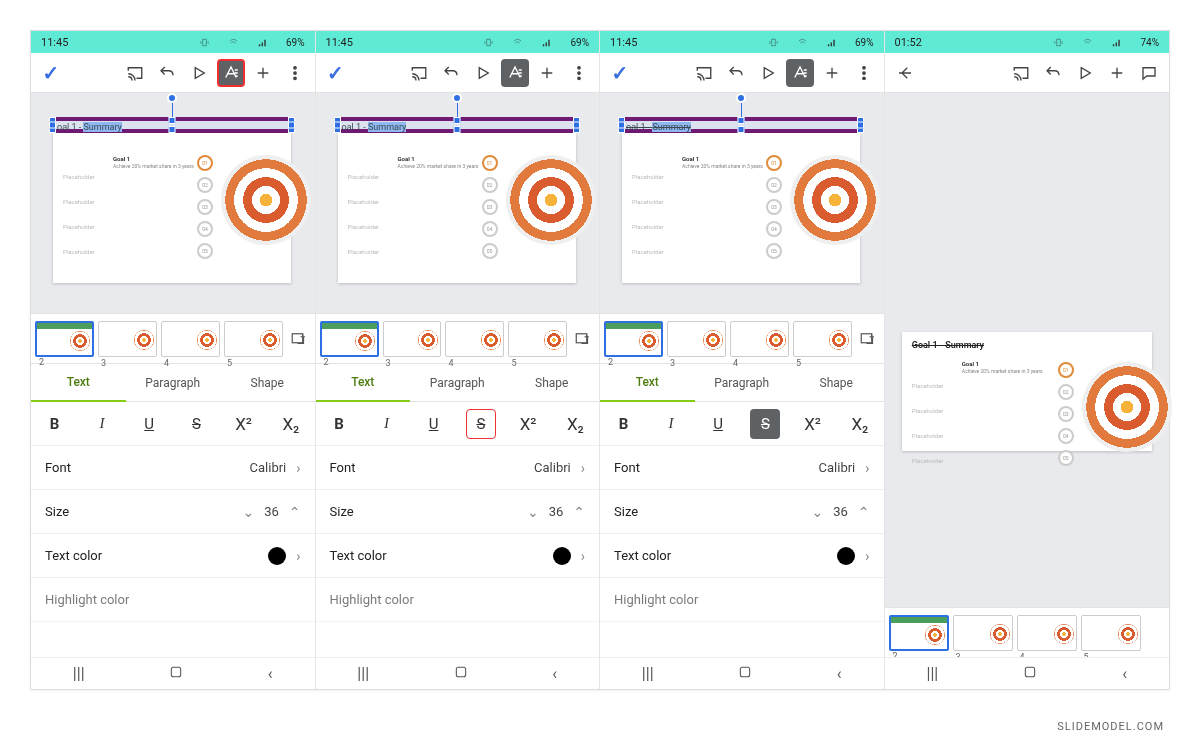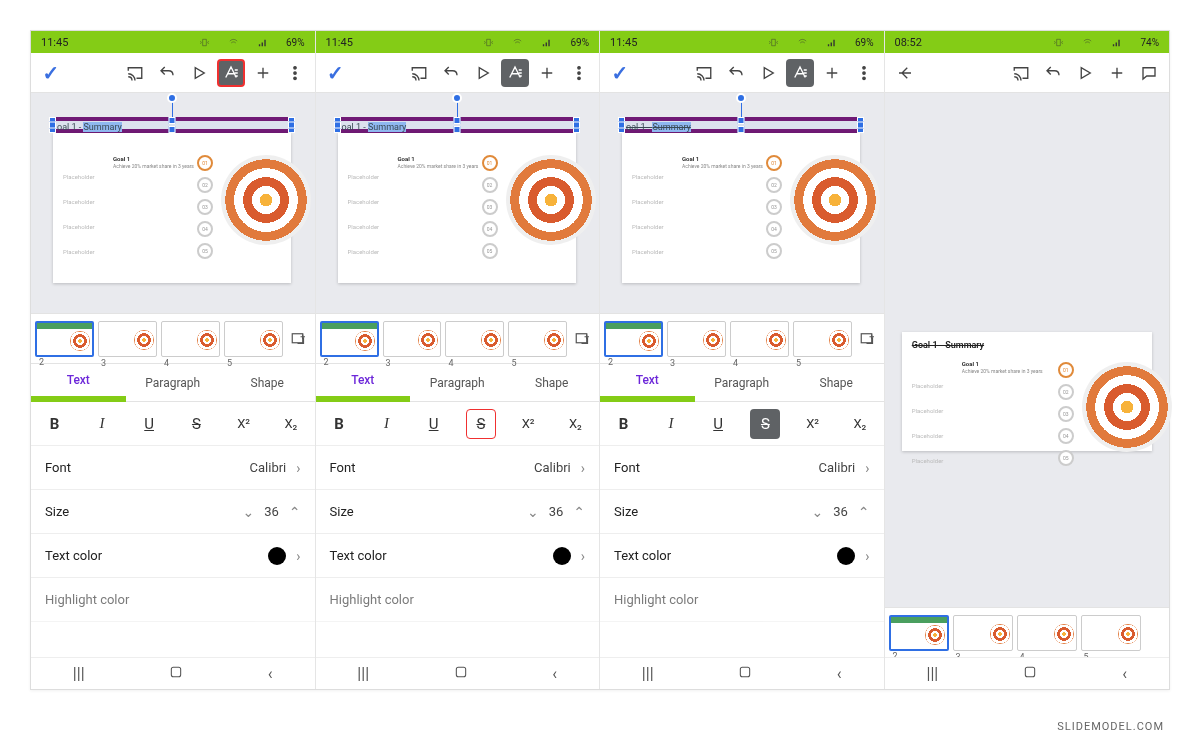--- a/index.html
+++ b/index.html
@@ -24,21 +24,21 @@
     width: 25%; height: 100%;
     border-right: 1px solid #e5e5e5;
     display: flex; flex-direction: column;
     background: #f3f3f6;
     position: relative;
   }
   .phone:last-child { border-right: none; }
 
   
   .statusbar {
-    height: 22px; background: #84cc16;
+    height: 22px; background: #5eead4;
     display: flex; justify-content: space-between; align-items: center;
     padding: 0 10px;
     font-size: 11px; color: #222;
   }
   .sb-right { display: flex; align-items: center; gap: 18px; font-size: 10px; }
   .sb-ico { width: 11px; height: 11px; display:inline-block; }
 
   
   .toolbar {
     height: 40px; background: #fff;
@@ -118,31 +118,31 @@
   .thumb .tnum { position:absolute; bottom:-12px; left:2px; font-size:9px; color:#666; }
   .thumb .mini-target { position:absolute; right:2px; top:8px; width:20px; height:20px; border-radius:50%;
     background: radial-gradient(circle,#f7b23a 0 14%,#fff 14% 30%,#d95b2e 30% 48%,#fff 48% 66%,#e17a3c 66% 100%); }
   .thumb .greenbar { position:absolute; top:0; left:0; right:0; height:6px; background:#4a9f5f; }
   .add-slide { width:24px; height:36px; display:flex; align-items:center; justify-content:center; color:#555; }
 
   
   .panel { flex:1; background:#fff; border-top:1px solid #e3e3e3; display:flex; flex-direction:column; overflow:hidden; }
   .tabs { display:flex; height:38px; }
   .tab { flex:1; display:flex; align-items:center; justify-content:center; font-size:12px; color:#555; border-bottom:1px solid #e3e3e3; }
-  .tab.active { color:#6d28d9; border-bottom:6px solid #84cc16; font-weight:500; }
+  .tab.active { color:#4d7c0f; border-bottom:2px solid #84cc16; font-weight:500; }
   .fmtrow {
     display:flex; align-items:center; justify-content:space-around;
     height:44px; border-bottom:1px solid #eee;
   }
   .fbtn { width:30px; height:30px; display:flex; align-items:center; justify-content:center; font-size:15px; color:#333; border-radius:4px; }
   .fbtn.bold { font-weight:700; }
   .fbtn.italic { font-style:italic; font-family: Georgia, serif; }
   .fbtn.under { text-decoration: underline; }
   .fbtn.strike { text-decoration: line-through; }
-  .fbtn.sup { font-size:13px; }
+  .fbtn.sup { font-size:17px; }
   .fbtn.red-outline { border:1.5px solid #f03030; }
   .fbtn.dark { background:#5f6265; color:#fff; }
   .row {
     display:flex; align-items:center; justify-content:space-between;
     height:44px; padding:0 14px; border-bottom:1px solid #eee;
     font-size:13px; color:#222;
   }
   .row .right { display:flex; align-items:center; gap:10px; color:#444; font-size:13px; }
   .chev { color:#888; font-size:14px; }
   .swatch { width:18px; height:18px; border-radius:50%; background:#000; }
@@ -630,21 +630,21 @@
       <span>|||</span>
       <span><svg class="nshape" viewBox="0 0 24 24">
             <rect x="5" y="5" width="14" height="14" rx="3" fill="none" stroke="#555" stroke-width="1.6"></rect>
           </svg></span>
       <span>‹</span>
     </div>
   </div>
 
   <div class="phone">
     <div class="statusbar">
-      <span>08:52</span>
+      <span>01:52</span>
       <span class="sb-right">
           <svg class="sb-ico" viewBox="0 0 24 24">
             <path d="M3 9l2 3-2 3M21 9l-2 3 2 3M8 5h8v14H8z" stroke="#333" fill="none"></path>
           </svg>
           <svg class="sb-ico" viewBox="0 0 24 24">
             <path d="M4 9c5-5 11-5 16 0M7 13c3-3 7-3 10 0M12 18h0" stroke="#333" fill="none"></path>
           </svg>
           <svg class="sb-ico" viewBox="0 0 24 24">
             <path d="M4 20h3v-4H4zM10 20h3v-8h-3zM16 20h3V6h-3z" fill="#333"></path>
           </svg>

